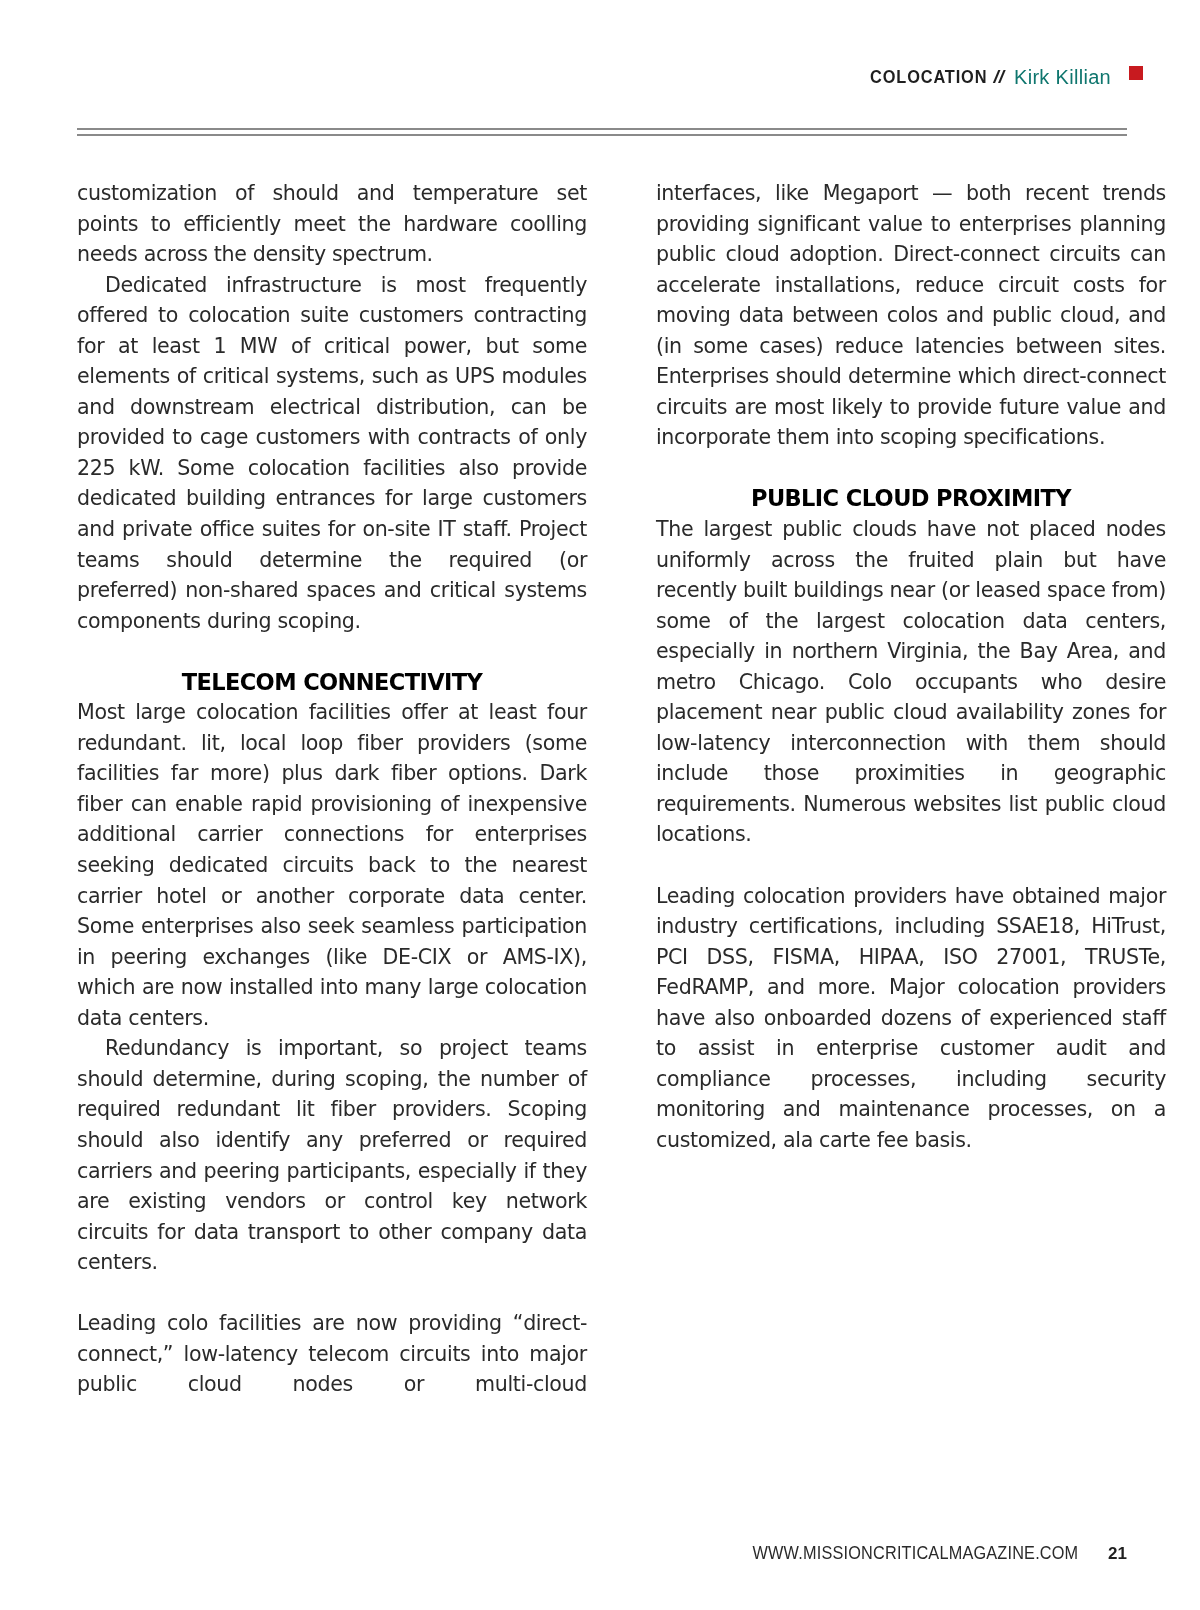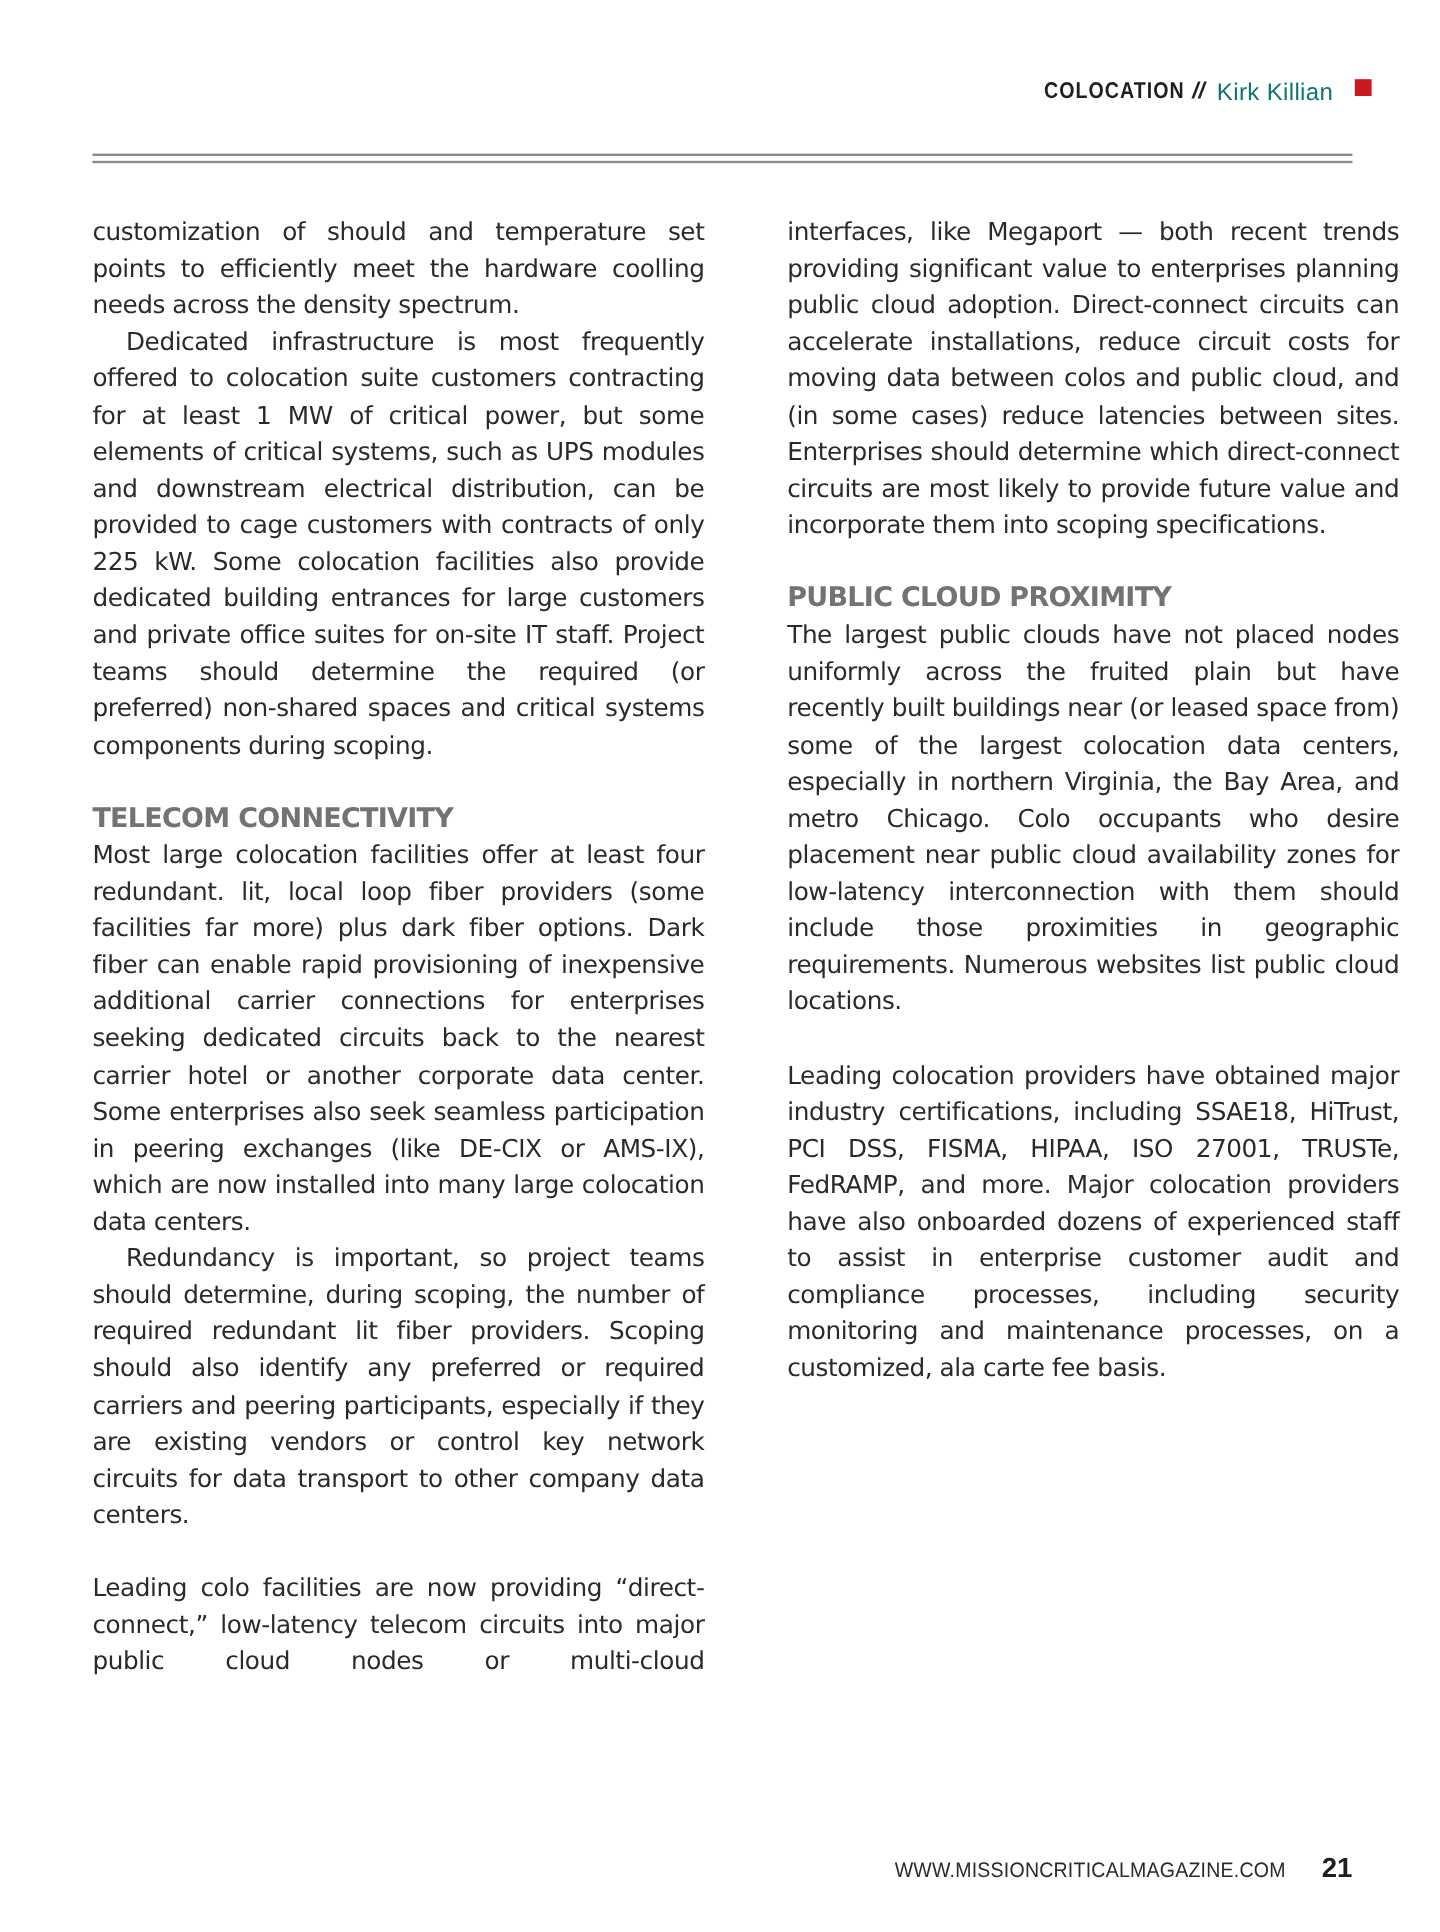--- a/index.html
+++ b/index.html
@@ -38,35 +38,35 @@
     font-family: "DejaVu Sans", sans-serif; font-size: 20.6px; line-height: 30.55px;
     color: #2a2a2a; text-align: justify; letter-spacing: -0.35px;
     hyphens: manual;
   }
   .col.left { left: 77px; }
   .col.right { left: 616px; margin-left: 40px; }
   .col p { margin: 0; }
   .col p.indent { text-indent: 28px; }
   .col h2 {
     margin: 0; font-family: "DejaVu Sans", sans-serif; font-weight: bold;
-    font-size: 22.5px; line-height: 30.55px; color: #737373; letter-spacing: -0.6px;
-    text-align: left;
+    font-size: 22.5px; line-height: 30.55px; color: #000000; letter-spacing: -0.6px;
+    text-align: center;
   }
   .col .gap { height: 30.55px; }
 
   .footer {
     position: absolute; right: 73px; top: 1543px; display: flex; align-items: baseline;
     white-space: nowrap;
   }
   .footer-url {
     font-family: "Liberation Sans", sans-serif; font-size: 17.5px; color: #2a2a2a;
     letter-spacing: 0.2px; transform: scaleX(0.93); transform-origin: right center; display: inline-block;
   }
   .page-number {
-    font-family: "Liberation Sans", sans-serif; font-weight: bold; font-size: 23px;
+    font-family: "Liberation Sans", sans-serif; font-weight: bold; font-size: 17px;
     color: #1f1f1f; margin-left: 30px;
   }
 </style>
 </head>
 <body>
 
 <div class="page">
 
   <div class="running-head">
     <span class="section-name">COLOCATION</span>

